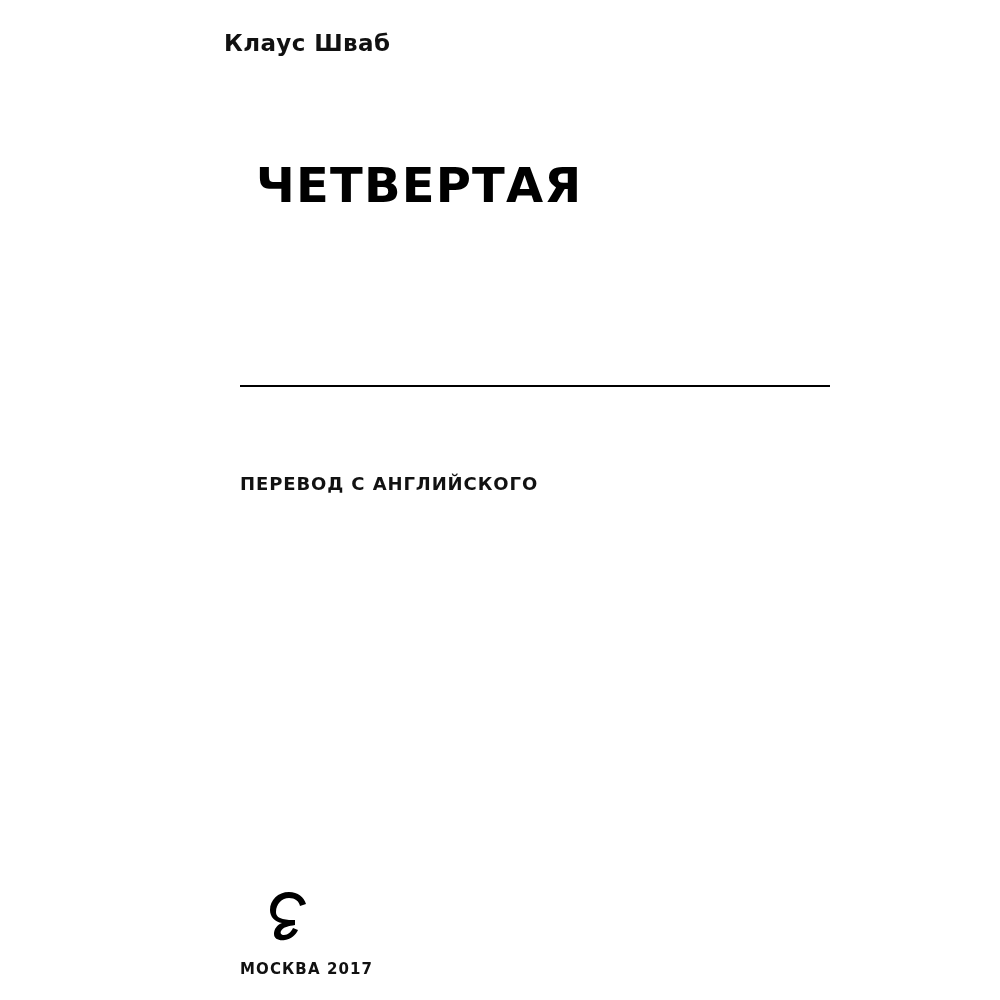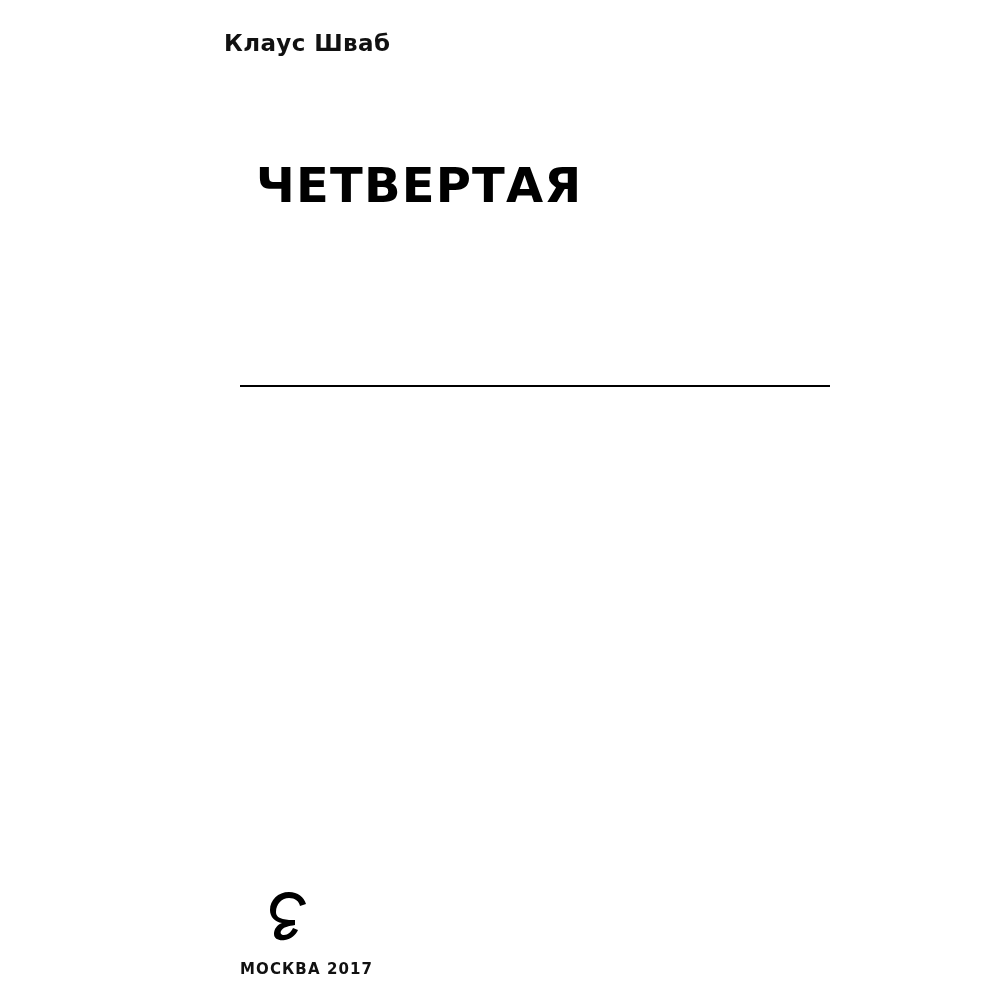--- a/index.html
+++ b/index.html
@@ -94,20 +94,21 @@
 <div class="page">
 
   <div class="author">Клаус Шваб</div>
 
   <div class="title-block">
     <div class="title-line">ЧЕТВЕРТАЯ</div>
   </div>
 
   <div class="rule"></div>
 
+  <div class="subtitle">ПЕРЕВОД С АНГЛИЙСКОГО</div>
 
   <div class="logo">
     <svg width="48" height="52" viewBox="0 0 48 52" xmlns="http://www.w3.org/2000/svg" aria-hidden="true">
       <path d="M24 2 C13 2 5 10 5 20 C5 27 10 32 17 33 C12 35 9 39 9 44 C9 49 14 51 20 50 C26 49 31 45 33 40 L28 38 C26 42 23 45 19 45 C16 45 15 43 16 41 C18 37 24 36 30 35 L30 30 C23 30 11 30 11 22 C11 14 17 8 24 8 C30 8 34 11 35 16 L41 14 C39 7 33 2 24 2 Z" fill="#000000"></path>
     </svg>
   </div>
 
   <div class="imprint">МОСКВА 2017</div>
 
 </div>

